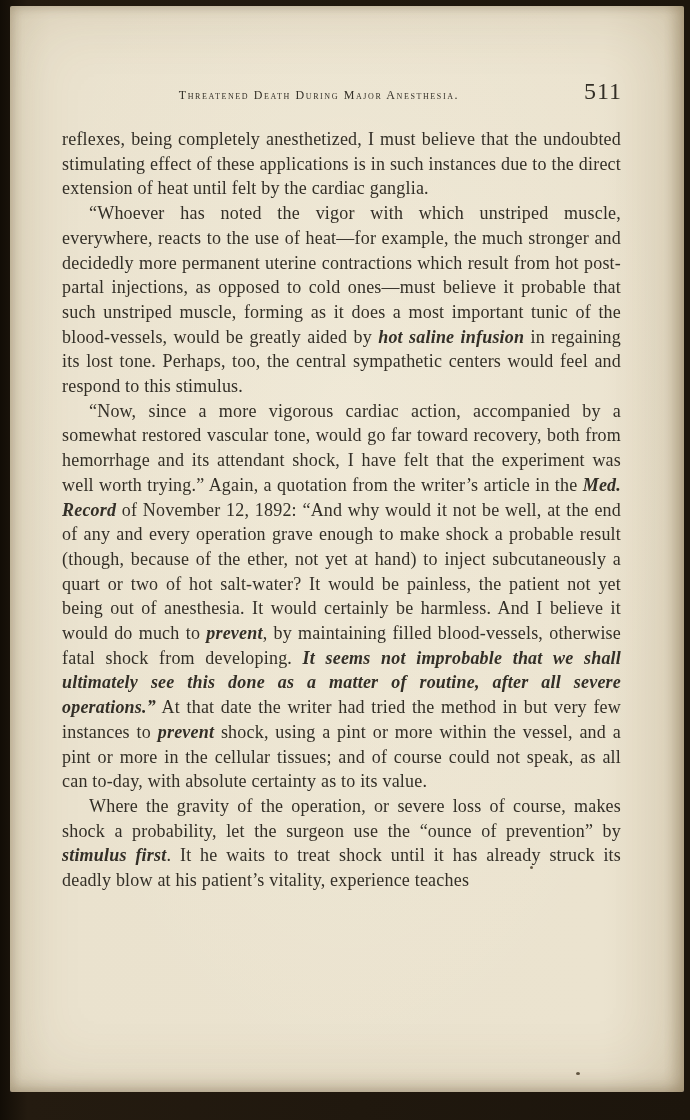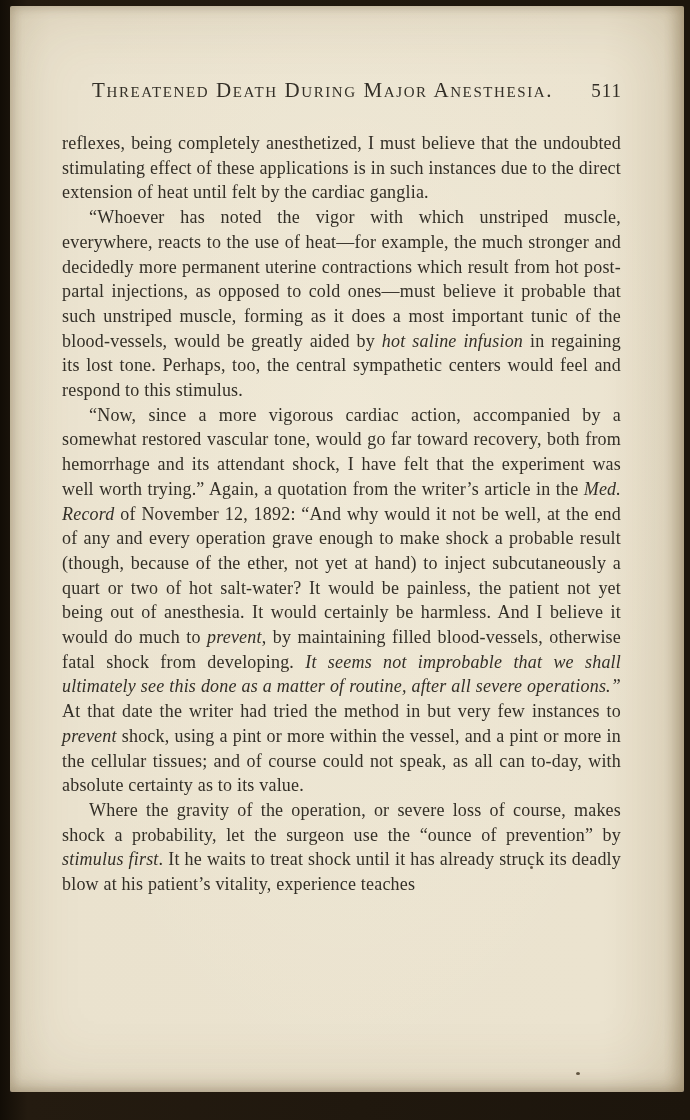--- a/index.html
+++ b/index.html
@@ -32,40 +32,40 @@
   .header {
     display: flex;
     align-items: baseline;
     margin: 72px 62px 0 52px;
     color: var(--ink, #332f27);
   }
   .header-title {
     flex: 1;
     text-align: center;
     font-variant: small-caps;
-    font-size: 21px;
+    font-size: 12px;
     letter-spacing: 1.6px;
     white-space: nowrap;
   }
   .page-number {
-    font-size: 19px;
+    font-size: 24px;
     letter-spacing: 1px;
     padding-left: 8px;
   }
   .text-block {
-    margin: 28px 63px 0 52px;
+    margin: 22px 63px 0 52px;
     font-size: 18px;
     line-height: 24.7px;
     text-align: justify;
     color: var(--ink, #332f27);
     letter-spacing: 0.2px;
   }
   .text-block p { margin: 0; }
   .text-block p.indent { text-indent: 27px; }
-  .italic { font-style: italic; }
+  .italic { font-style: italic; font-weight: bold; }
   .speck {
     position: absolute;
     border-radius: 50%;
     background: rgba(55, 42, 22, 0.75);
   }
   .speck-1 { left: 530px; top: 866px; width: 3px; height: 3px; }
   .speck-2 { left: 576px; top: 1072px; width: 4px; height: 3px; }
 </style>
 </head>
 <body>

